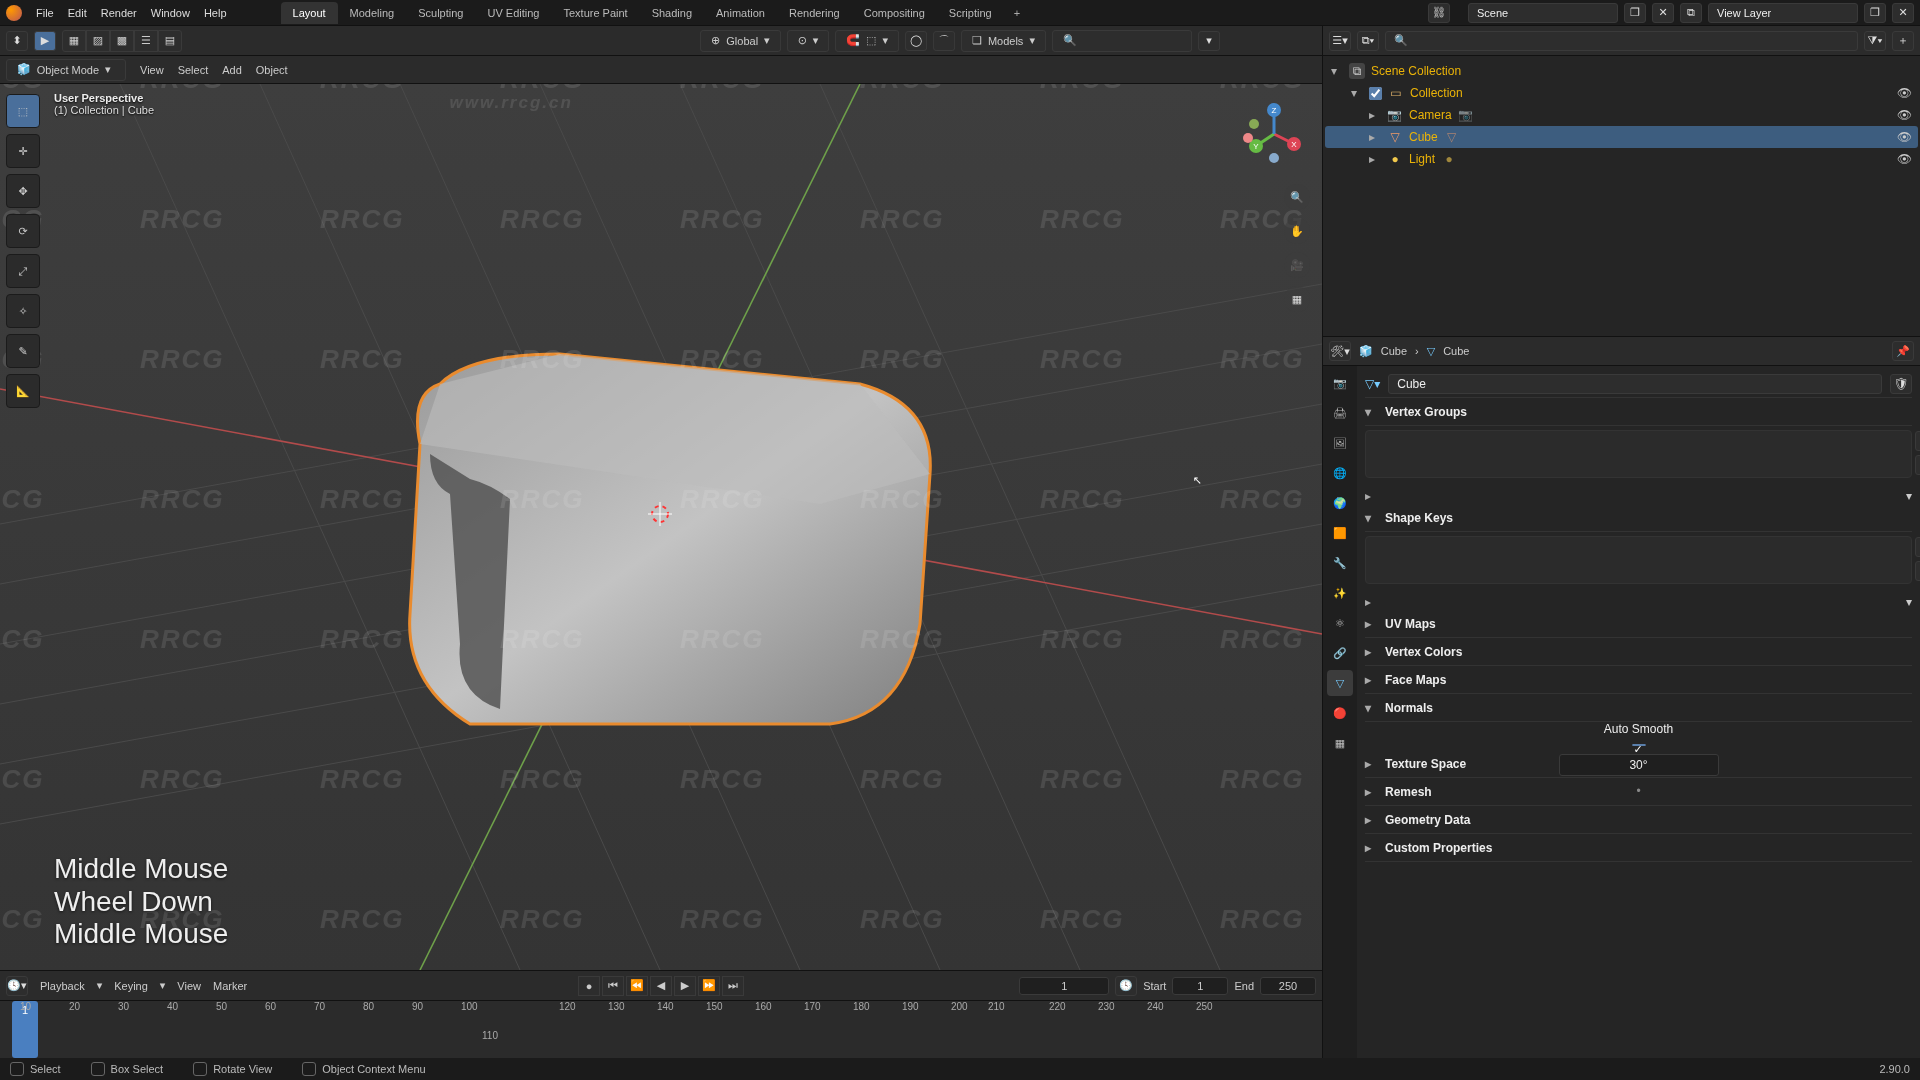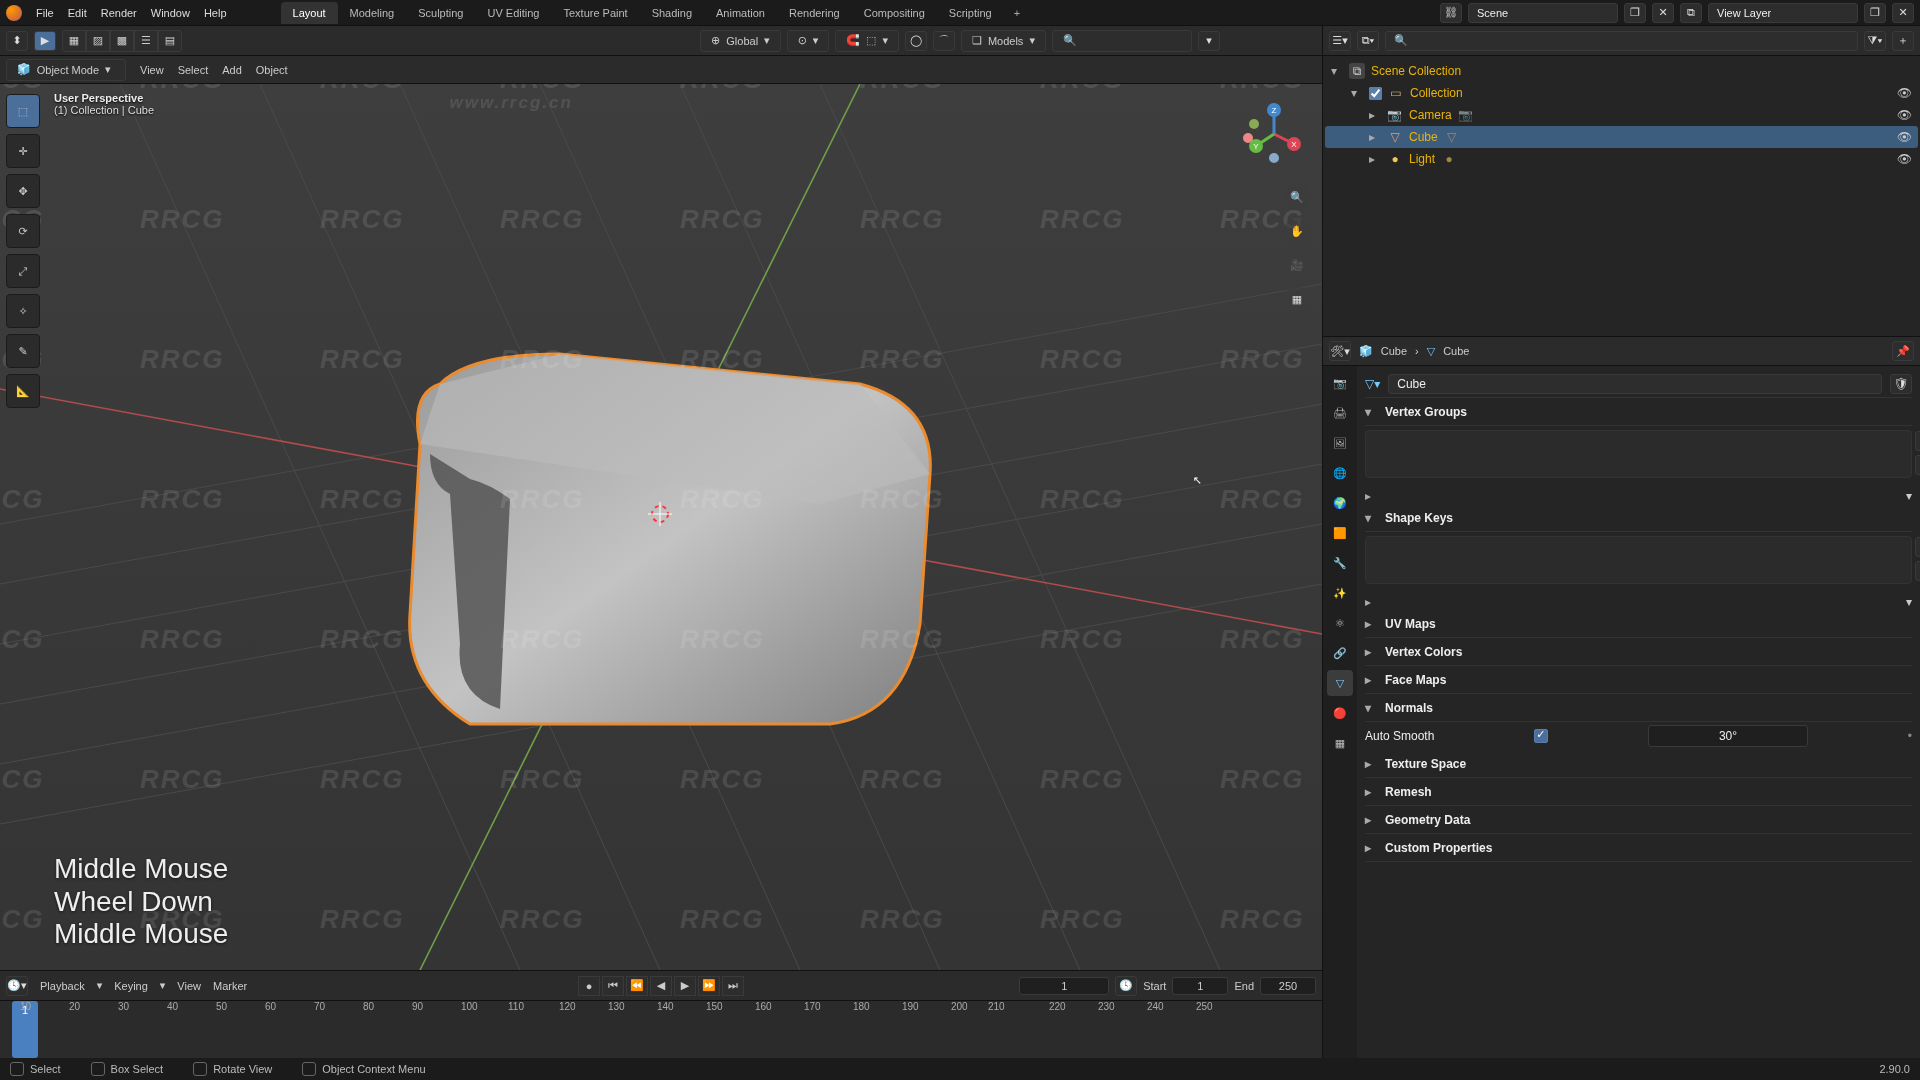--- a/index.html
+++ b/index.html
@@ -10,21 +10,21 @@
 .topbar .logo { width:16px; height:16px; background:radial-gradient(circle at 30% 30%,#f90,#b55); border-radius:50%; }
 .topbar .menus { display:flex; gap:14px; }
 .topbar .menus span { color:#ddd;text-align:center; }
 .topbar .tabs { display:flex; margin-left:40px; gap:0; }
 .topbar .tabs .tab { padding:5px 12px; color:#bbb; border-radius:4px 4px 0 0; }
 .topbar .tabs .tab.active { background:#333; color:#fff; }
 .topbar .tabs .plus { padding:5px 10px; color:#aaa; }
 .topbar .right { margin-left:auto; display:flex; gap:6px; align-items:center; }
 .field { background:#2d2d2d; border:1px solid #3a3a3a; border-radius:3px; padding:2px 8px; color:#eee; min-width:120px; display:flex; align-items:center; gap:6px; height:20px; }
 .iconbtn { width:22px; height:20px; background:#2d2d2d; border:1px solid #3a3a3a; border-radius:3px; display:flex; align-items:center; justify-content:center; color:#ddd; }
-.topbar .right .field.scene { min-width:150px; }
+.topbar .right .field.scene { min-width:150px;margin-left:12px; }
 .topbar .right .field.layer { min-width:150px; }
 
 
 .vheader { display:flex; align-items:center; height:30px; background:#2b2b2b; border-bottom:1px solid #111; padding:0 6px; gap:8px; }
 .vheader .left, .vheader .center, .vheader .right { display:flex; align-items:center; gap:6px; }
 .vheader .center { position:absolute; left:50%; transform:translateX(-50%); }
 .vheader .right { margin-left:auto; }
 .dd { background:#2d2d2d; border:1px solid #3a3a3a; border-radius:3px; padding:2px 10px; height:22px; display:flex; align-items:center; gap:6px; }
 .btngrp { display:flex; }
 .btngrp .b { width:24px; height:22px; background:#2d2d2d; border:1px solid #3a3a3a; display:flex; align-items:center; justify-content:center; }
@@ -81,21 +81,21 @@
 .proptabs .pt { width:26px; height:26px; border-radius:4px; display:flex; align-items:center; justify-content:center; color:#bbb; }
 .proptabs .pt.active { background:#3c3c3c; color:#7cf; }
 .proppanel { flex:1; overflow:auto; padding:4px 8px 8px 8px; font-size:12px; }
 .proppanel .row { display:flex; align-items:center; height:28px; border-bottom:1px solid #333; gap:8px; }
 .proppanel .row .label { color:#eee; }
 .proppanel .row.head { font-weight:600; }
 .proppanel .row .disc { width:12px; color:#aaa; }
 .proppanel .subpanel { background:#2b2b2b; border:1px solid #333; border-radius:4px; margin:4px 0 10px 0; padding:6px; min-height:48px; position:relative; }
 .proppanel .addbtn { position:absolute; right:-24px; top:0; width:20px; height:20px; background:#2d2d2d; border:1px solid #3a3a3a; border-radius:3px; display:flex; align-items:center; justify-content:center; }
 .proppanel .rembtn { position:absolute; right:-24px; top:24px; width:20px; height:20px; background:#2d2d2d; border:1px solid #3a3a3a; border-radius:3px; display:flex; align-items:center; justify-content:center; }
-.proppanel .row.auto { justify-content:space-between; border:0; }
+.proppanel .row.auto { justify-content:space-between; border:0;flex-direction:column; }
 .numfield { background:#1f1f1f; border:1px solid #3a3a3a; border-radius:3px; padding:3px 28px; color:#eee; width:160px; text-align:center; }
 .chk { width:14px; height:14px; background:#4a6f9b; border:1px solid #5a7fab; border-radius:2px; position:relative; }
 .chk::after{ content:"✓"; position:absolute; top:-2px; left:1px; color:#fff; font-size:11px; }
 
 
 .tlwrap { position:absolute; left:0; right:598px; bottom:0; height:88px; background:#232323; border-top:1px solid #111; display:flex; flex-direction:column; }
 .tlhead { height:30px; display:flex; align-items:center; padding:0 6px; gap:12px; background:#2b2b2b; border-bottom:1px solid #111; }
 .tlhead .center { position:absolute; left:50%; transform:translateX(-50%); display:flex; gap:2px; }
 .tlhead .center .pc { width:22px; height:20px; background:#2d2d2d; border:1px solid #3a3a3a; display:flex; align-items:center; justify-content:center; }
 .tlhead .right { margin-left:auto; display:flex; gap:6px; align-items:center; }
@@ -586,21 +586,21 @@
         <span class="tick" style="left: 20px;">10</span>
         <span class="tick" style="left: 69px;">20</span>
         <span class="tick" style="left: 118px;">30</span>
         <span class="tick" style="left: 167px;">40</span>
         <span class="tick" style="left: 216px;">50</span>
         <span class="tick" style="left: 265px;">60</span>
         <span class="tick" style="left: 314px;">70</span>
         <span class="tick" style="left: 363px;">80</span>
         <span class="tick" style="left: 412px;">90</span>
         <span class="tick" style="left: 461px;">100</span>
-        <span class="tick" style="left: 508px;">110</span>
+        <span class="tick" style="left: 482px; margin-top: 29px;">110</span>
         <span class="tick" style="left: 559px;">120</span>
         <span class="tick" style="left: 608px;">130</span>
         <span class="tick" style="left: 657px;">140</span>
         <span class="tick" style="left: 706px;">150</span>
         <span class="tick" style="left: 755px;">160</span>
         <span class="tick" style="left: 804px;">170</span>
         <span class="tick" style="left: 853px;">180</span>
         <span class="tick" style="left: 902px;">190</span>
         <span class="tick" style="left: 951px;">200</span>
         <span class="tick" style="left: 988px;">210</span>

